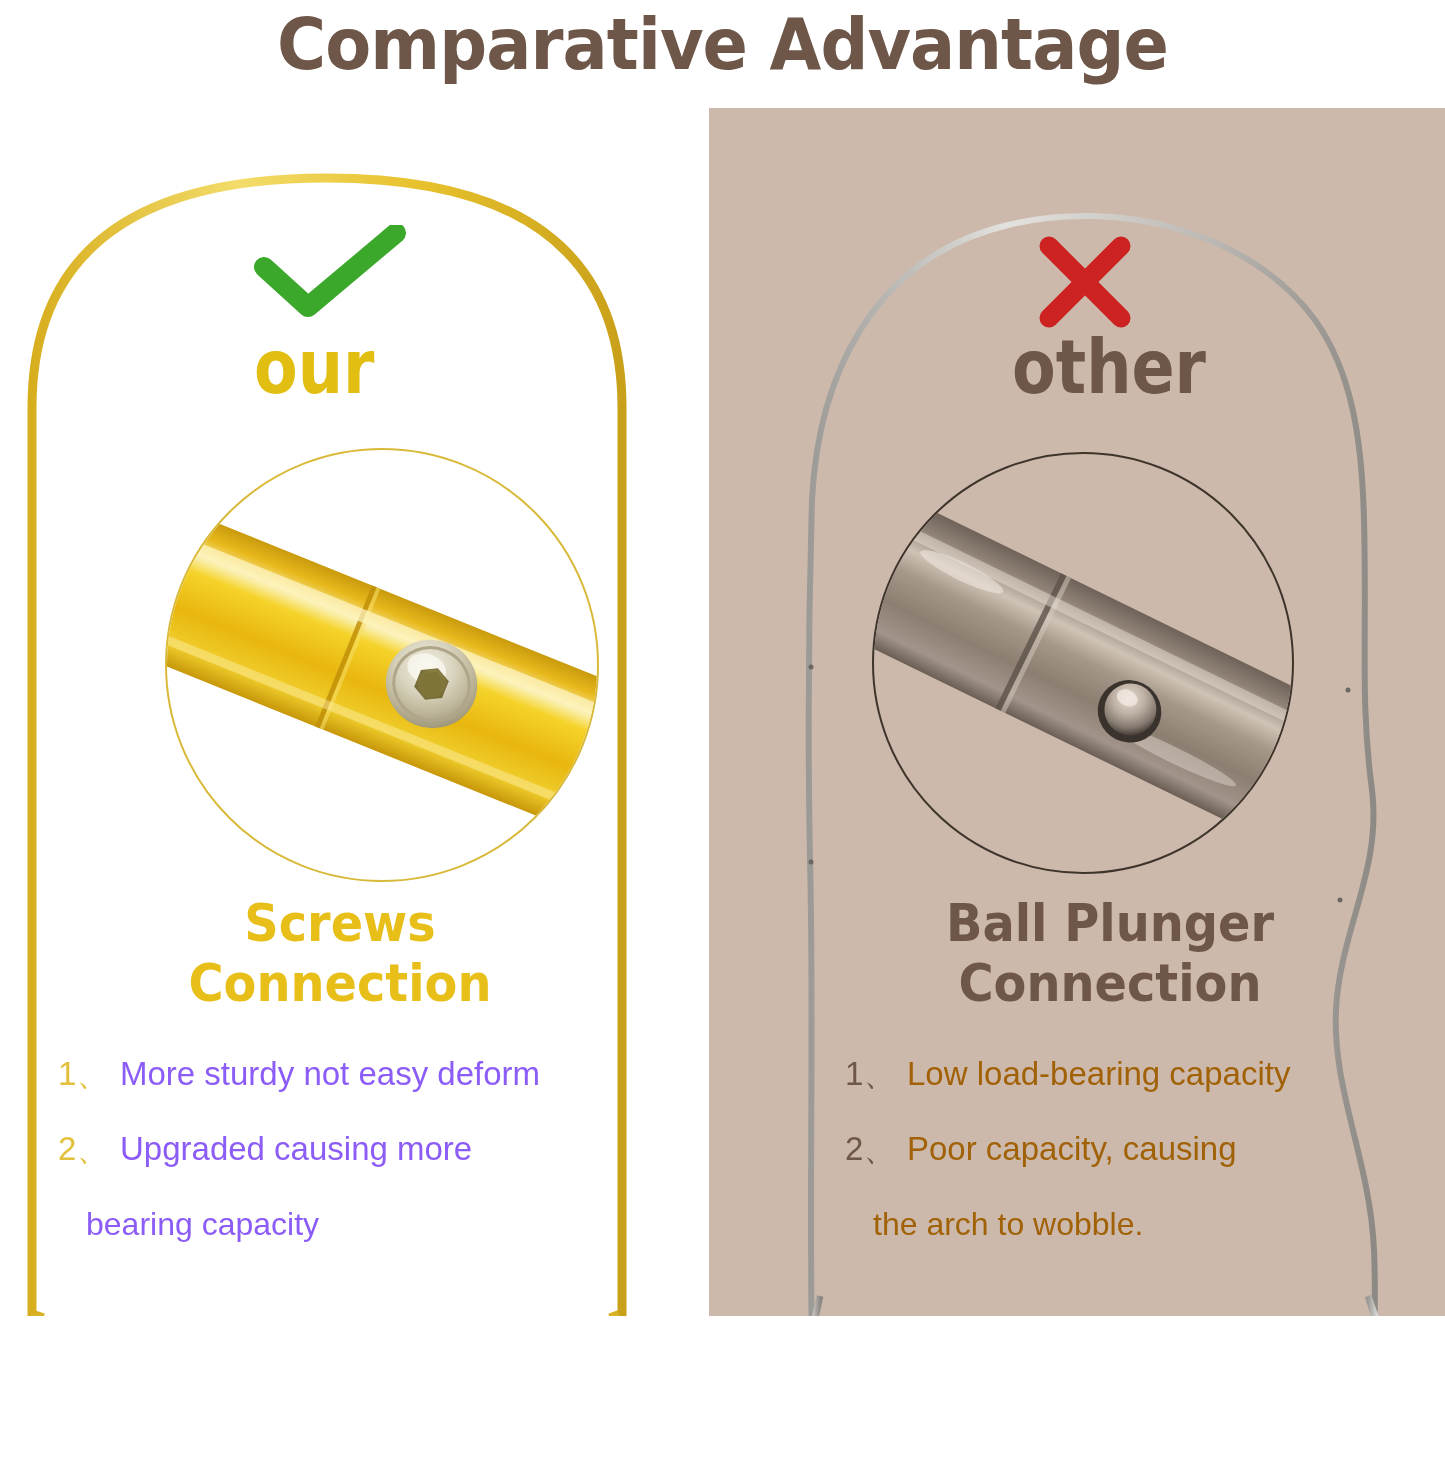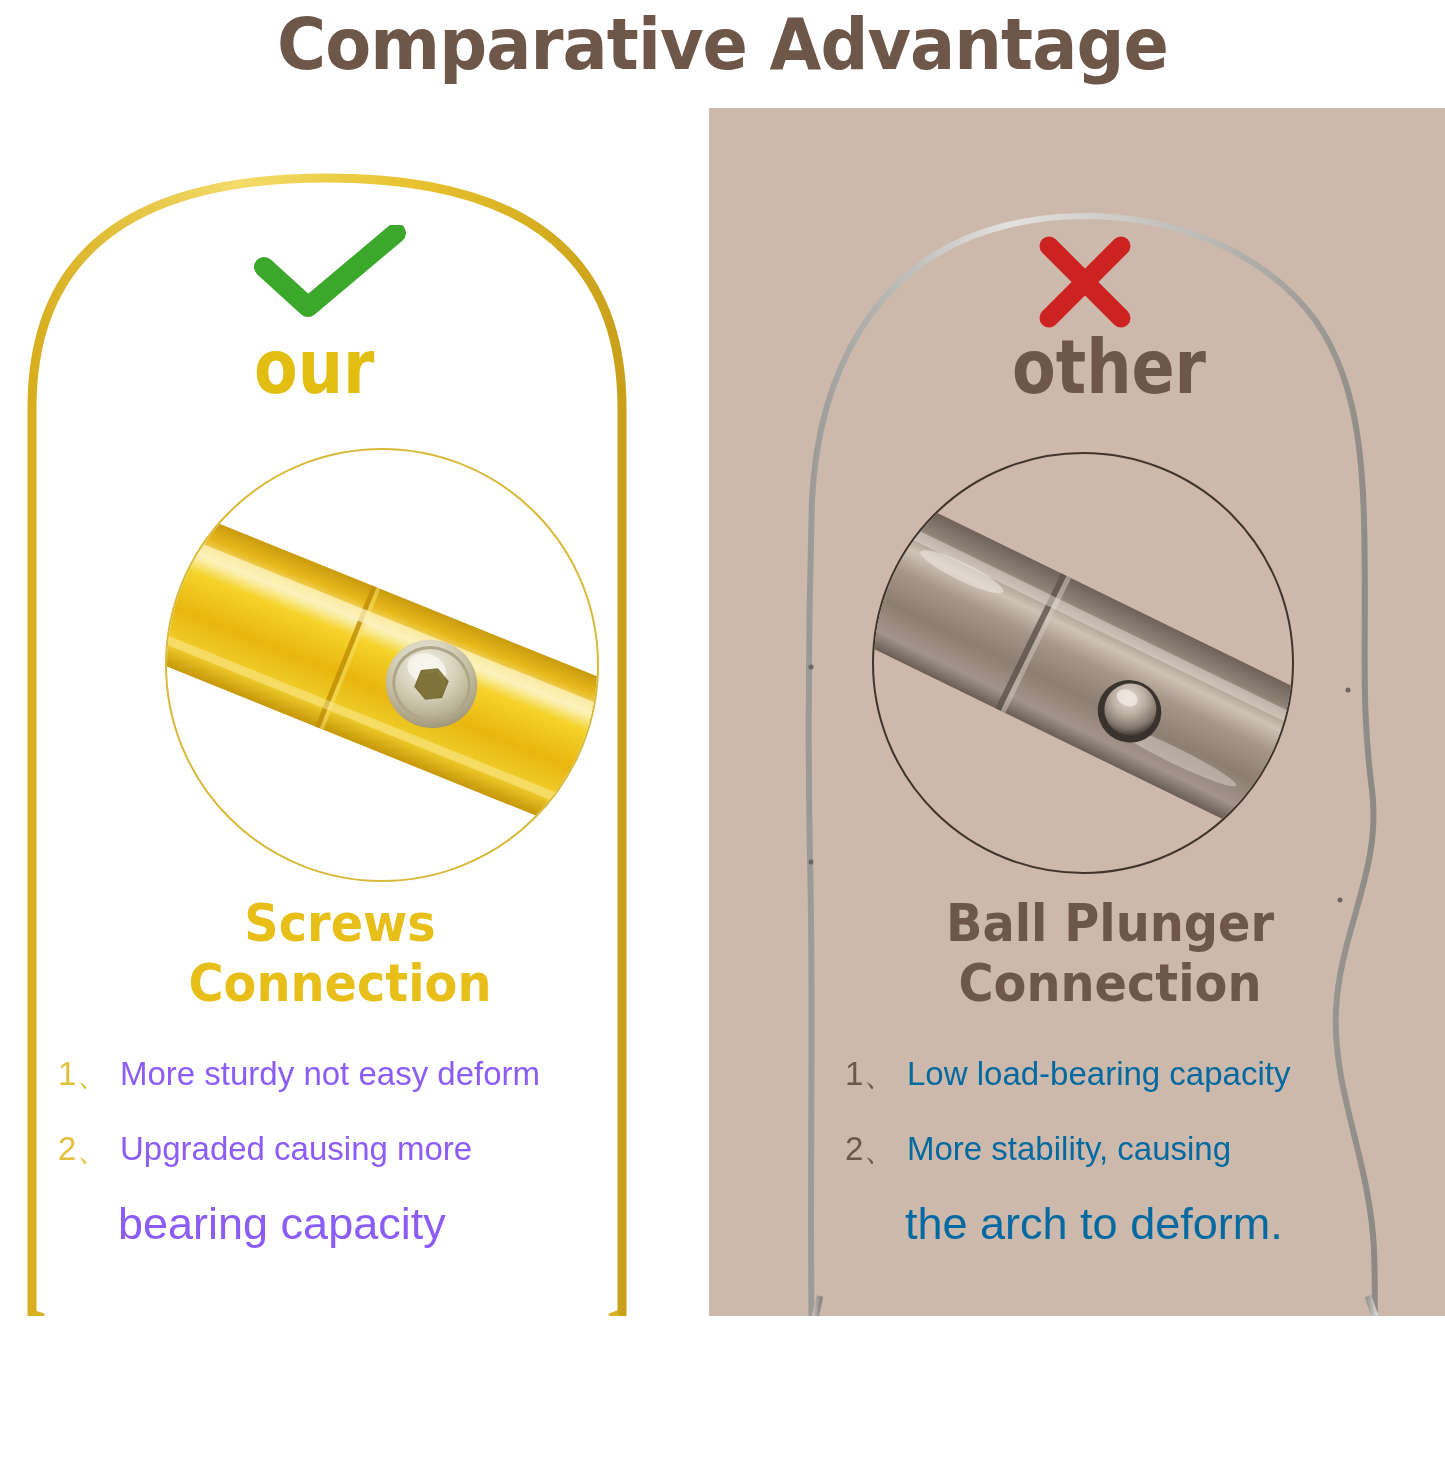--- a/index.html
+++ b/index.html
@@ -95,28 +95,28 @@
     white-space:nowrap;
   }
   .bnum{
     flex:0 0 auto;
     width:62px;
     font-size:33px;
     font-weight:normal;
   }
   .btext{flex:0 0 auto;}
   .bcont{
-    margin-left:60px;
-    font-size:45px;line-height:44px;
+    margin-left:28px;
+    font-size:32px;line-height:44px;
     white-space:nowrap;
   }
   .bullets-left .bnum{color:#E2C03B;}
   .bullets-left .btext,.bullets-left .bcont{color:#8b5cf6;}
   .bullets-right .bnum{color:#6E5648;}
-  .bullets-right .btext,.bullets-right .bcont{color:#0369a1;}
+  .bullets-right .btext,.bullets-right .bcont{color:#a16207;}
 
   
   .photo{
     position:absolute;border-radius:50%;
     overflow:hidden;
   }
   .photo-left{
     left:165px;top:448px;width:430px;height:430px;
     border:2px solid #D9B93A;
     background:#ffffff;
@@ -306,18 +306,18 @@
     <div class="bcont">bearing capacity</div>
   </div>
 
   <div class="bullets bullets-right">
     <div class="brow">
       <span class="bnum">1、</span>
       <span class="btext">Low load-bearing capacity</span>
     </div>
     <div class="brow">
       <span class="bnum">2、</span>
-      <span class="btext">More stability, causing</span>
+      <span class="btext">Poor capacity, causing</span>
     </div>
-    <div class="bcont">the arch to deform.</div>
+    <div class="bcont">the arch to wobble.</div>
   </div>
 
 </div>
 
 </body></html>

